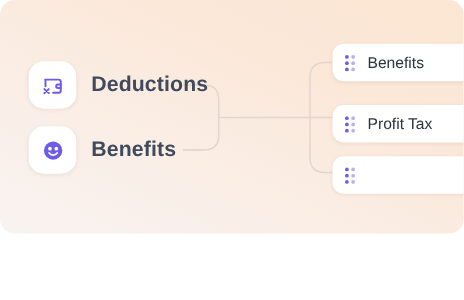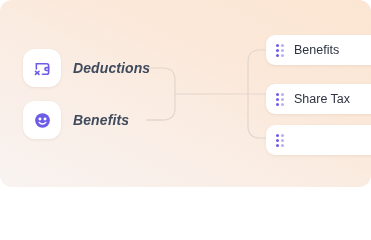--- a/index.html
+++ b/index.html
@@ -49,26 +49,25 @@
     background: #ffffff;
     box-shadow: 0 1px 3px rgba(120, 90, 70, 0.10);
     display: flex;
     align-items: center;
     justify-content: center;
     flex: none;
   }
   .icon-tile svg { display: block; }
 
   .left-label {
-    font-size: 14px;
+    font-size: 17px;
     font-weight: 600;
     color: #3f4a5c;
     letter-spacing: 0.1px;
     white-space: nowrap;
-    font-style: italic;
   }
 
   
   .right-card {
     position: absolute;
     left: 266px;
     width: 116px;
     height: 30px;
     background: #ffffff;
     border-radius: 9px;
@@ -165,21 +164,21 @@
 
   <div class="right-card" id="right-card-1">
     <span class="drag-handle">
       <i></i>
         <i class="dim"></i>
         <i></i>
         <i class="dim"></i>
         <i></i>
         <i class="dim"></i>
     </span>
-    <span class="card-label">Share Tax</span>
+    <span class="card-label">Profit Tax</span>
   </div>
 
   <div class="right-card" id="right-card-2">
     <span class="drag-handle">
       <i></i>
         <i class="dim"></i>
         <i></i>
         <i class="dim"></i>
         <i></i>
         <i class="dim"></i>

